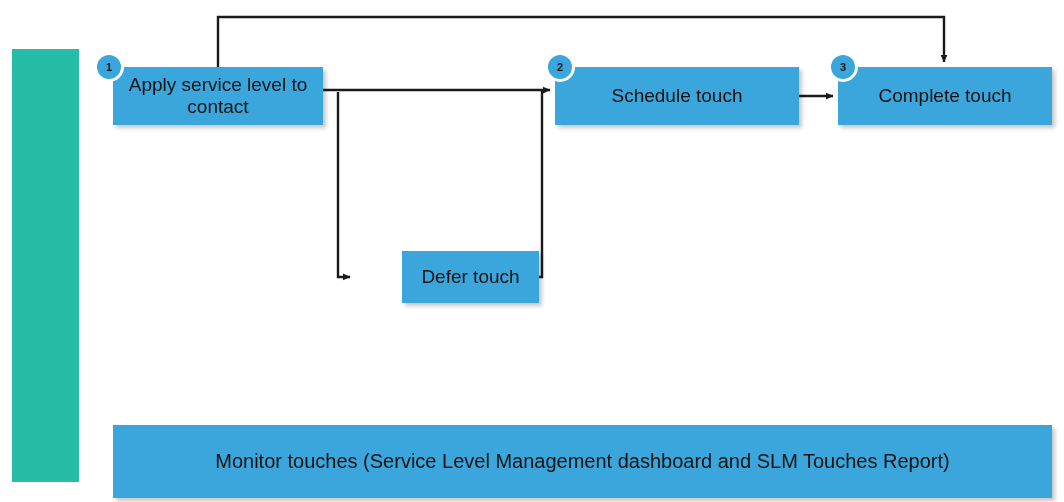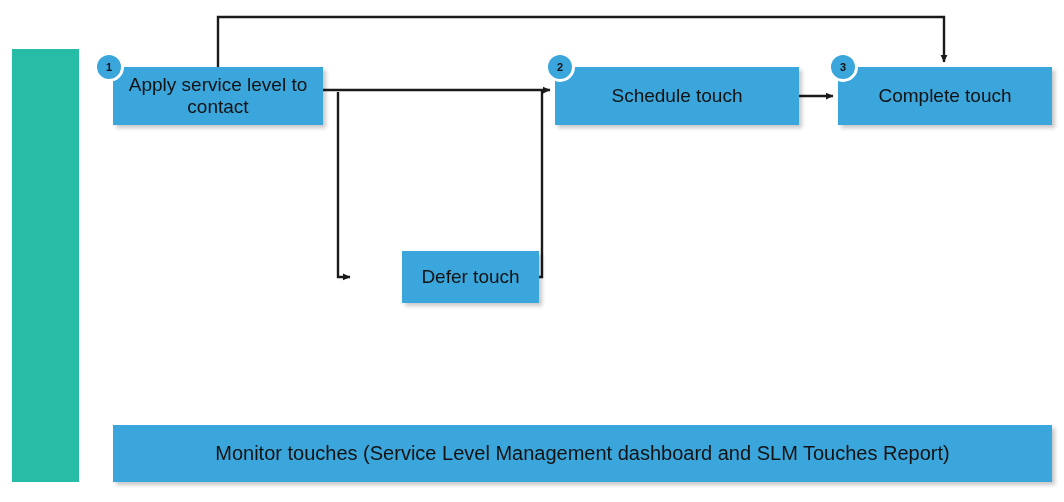--- a/index.html
+++ b/index.html
@@ -51,21 +51,21 @@
     font-size: 19px;
     line-height: 1.18;
     padding: 0 8px;
     box-sizing: border-box;
     z-index: 3;
   }
   #box-apply  { left: 113px; top: 67px;  width: 210px; height: 58px; }
   #box-sched  { left: 555px; top: 67px;  width: 244px; height: 58px; }
   #box-compl  { left: 838px; top: 67px;  width: 214px; height: 58px; justify-content: center; }
   #box-defer  { left: 355px; top: 251px; width: 137px; height: 52px; margin-left: 47px; }
-  #box-monitor{ left: 113px; top: 425px; width: 939px; height: 57px; font-size: 20px; }
+  #box-monitor{ left: 113px; top: 425px; width: 939px; height: 73px; font-size: 20px; }
 
   
   .badge {
     position: absolute;
     width: 30px;
     height: 30px;
     border-radius: 50%;
     background: #3BA6DC;
     border: 3px solid #ffffff;
     box-sizing: border-box;

